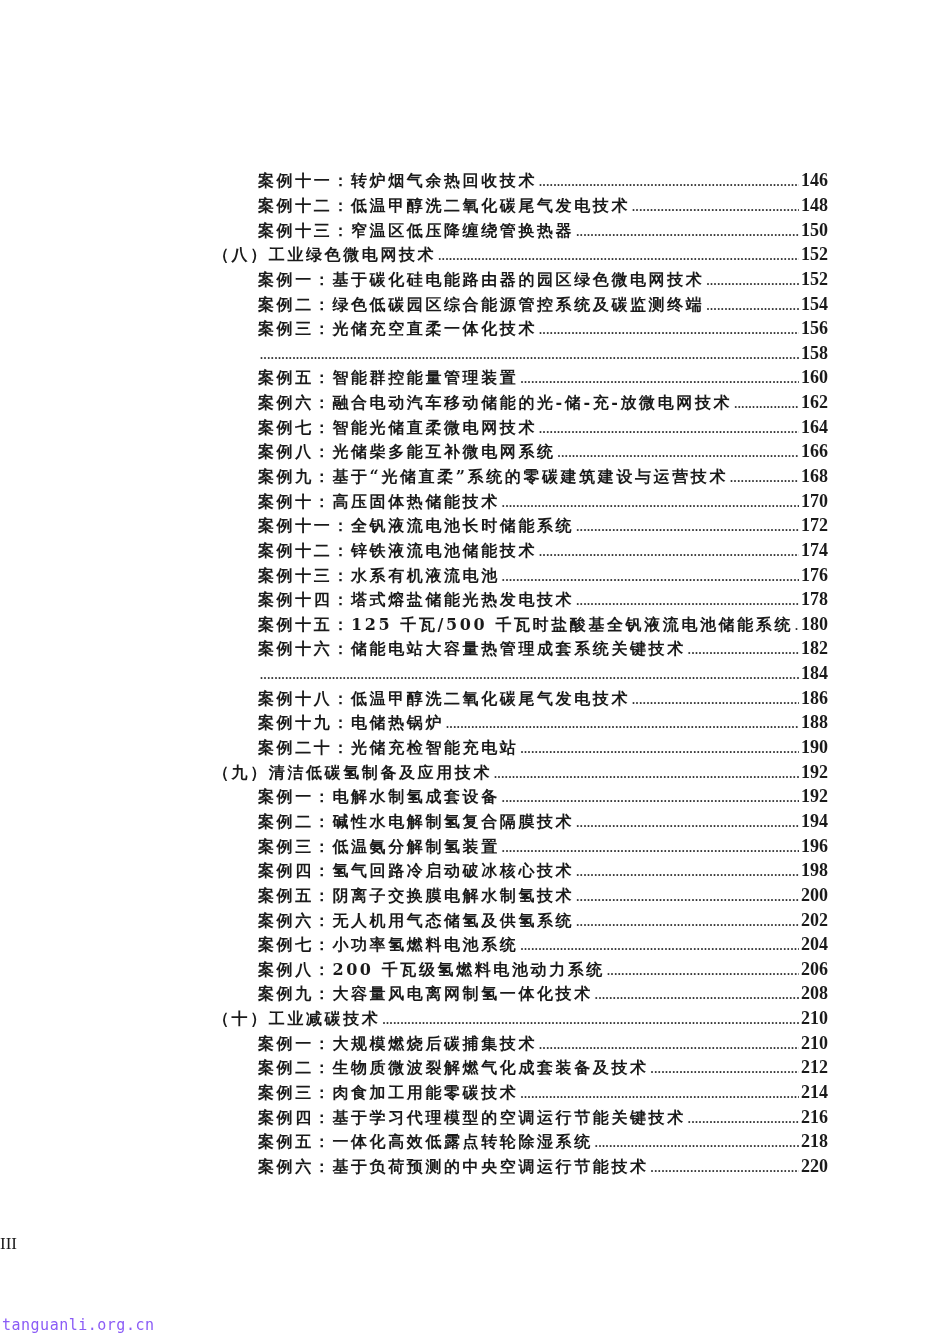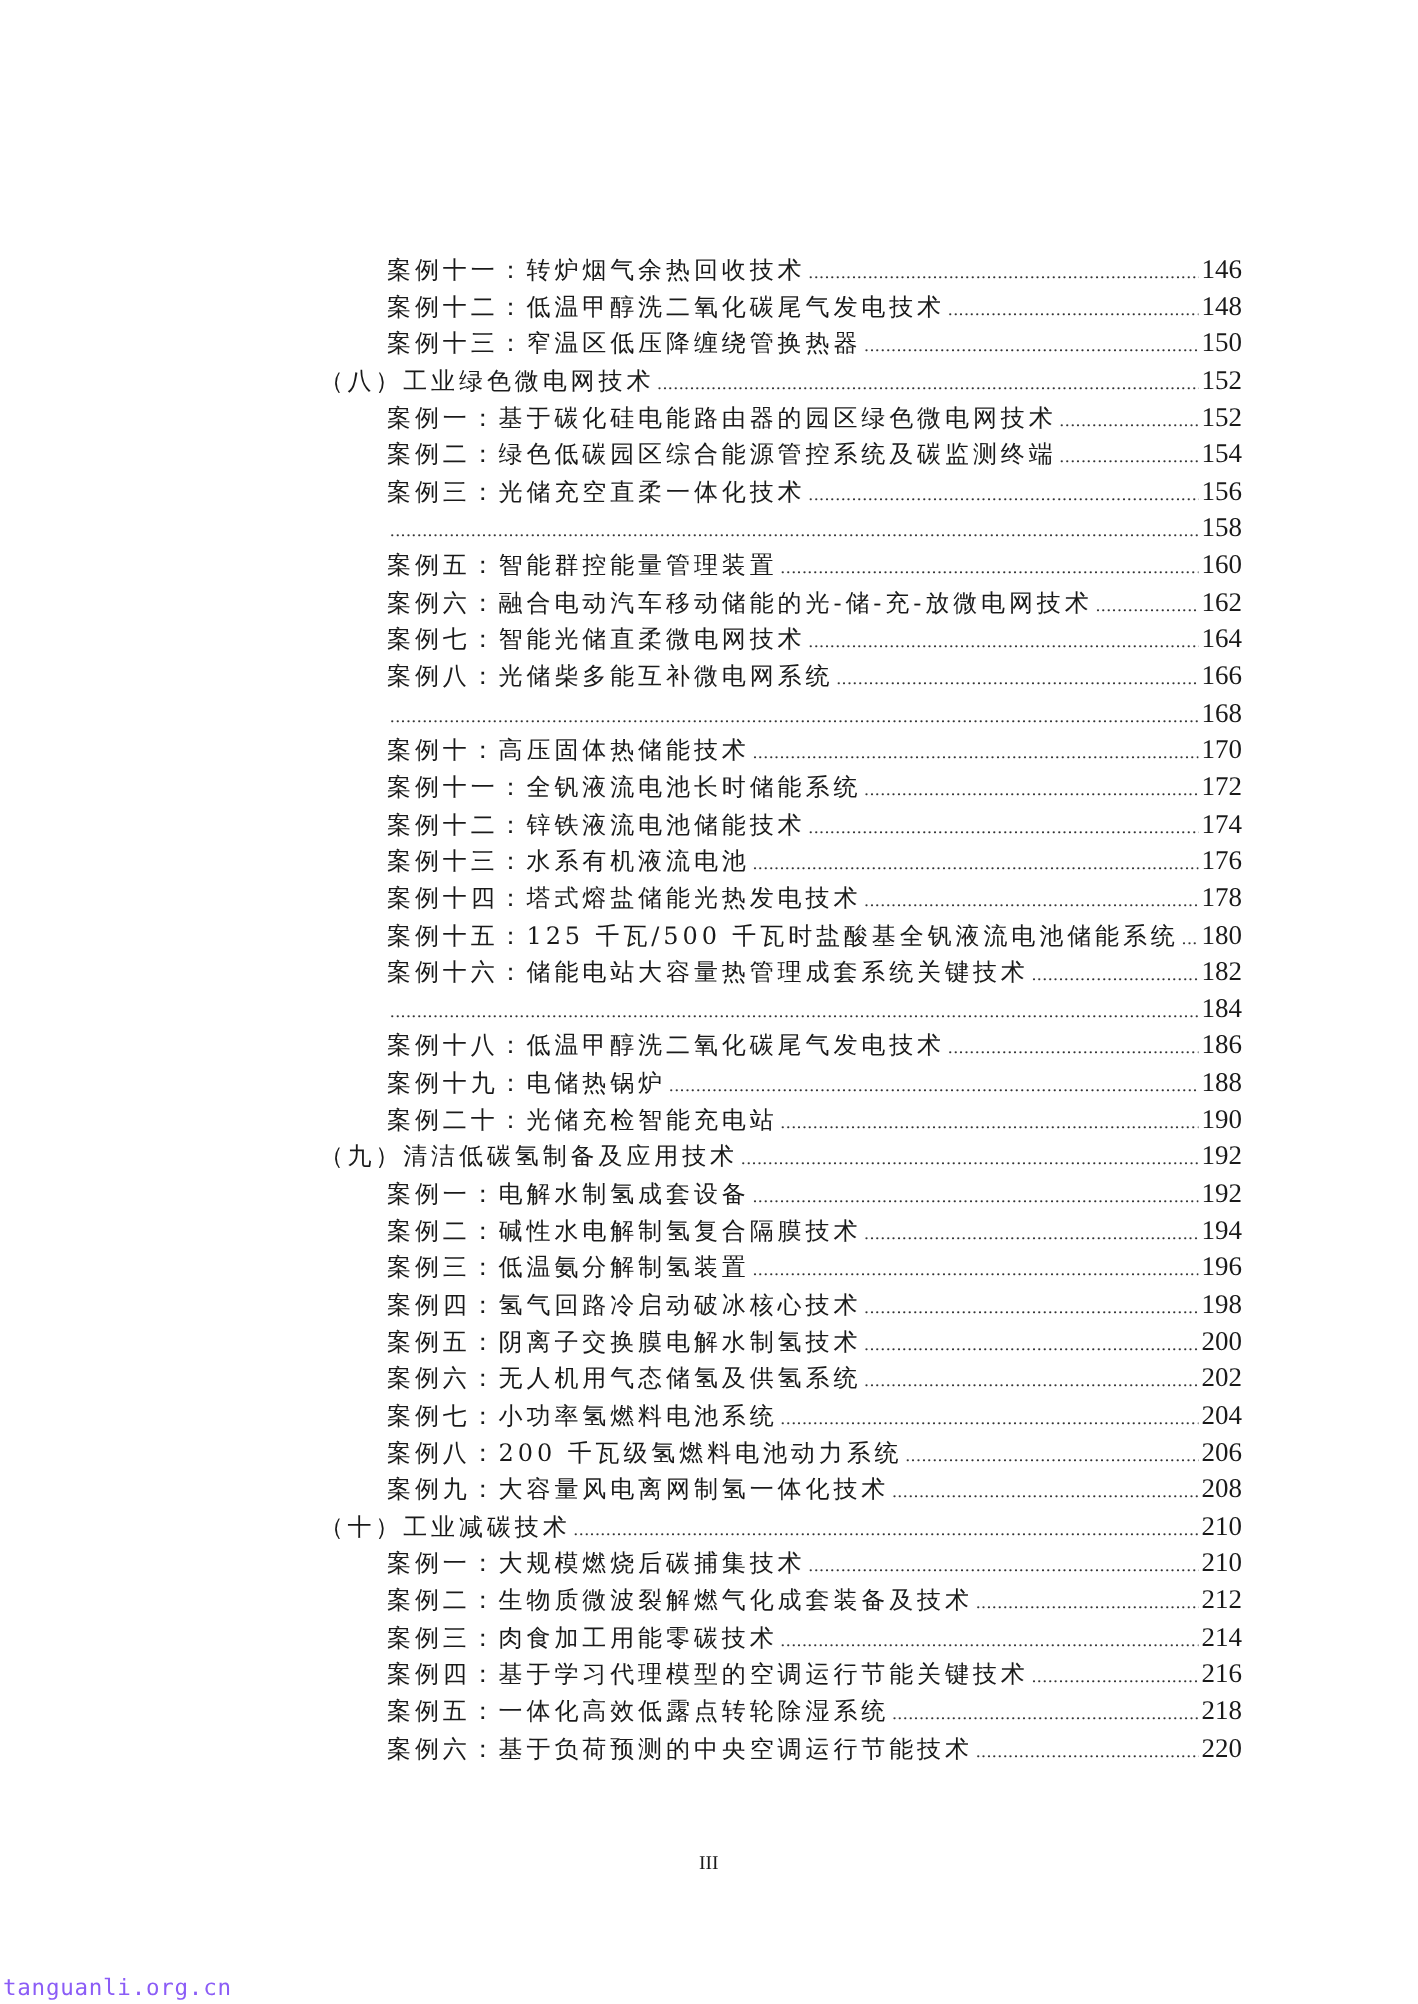--- a/index.html
+++ b/index.html
@@ -15,23 +15,24 @@
     .toc {
       position: absolute;
       left: 0;
       top: 168px;
       width: 945px;
     }
     .toc-row {
       position: relative;
       height: 24.65px;
       display: flex;
-      align-items: flex-start;
+      align-items: center;
       box-sizing: border-box;
       padding-right: 0;
+      font-weight: bold;
     }
     .toc-row.section { padding-left: 213px; }
     .toc-row.case { padding-left: 258px; }
     .toc-row .inner {
       display: flex;
       align-items: baseline;
       width: calc(828px - var(--indent));
       height: 22px;
     }
     .toc-row.section .inner { --indent: 213px; }
@@ -64,23 +65,23 @@
       font-size: 18px;
       line-height: 22px;
       text-align: right;
       letter-spacing: 0;
     }
     .page-number {
       position: absolute;
       left: 0;
       width: 945px;
       top: 1234px;
-      text-align: center;
+      text-align: left;
       font-family: "Liberation Serif", serif;
-      font-size: 13px;
+      font-size: 17px;
       color: #1a1a1a;
     }
     .watermark {
       position: absolute;
       left: 2px;
       top: 1316px;
       font-family: "DejaVu Sans Mono", monospace;
       font-size: 15px;
       color: #8b5cf6;
       letter-spacing: 0.5px;
@@ -168,20 +169,21 @@
     </div>
     <div class="toc-row case">
       <div class="inner">
         <span class="title">案例八：光储柴多能互补微电网系统</span>
         <span class="leader"></span>
         <span class="page">166</span>
       </div>
     </div>
     <div class="toc-row case">
       <div class="inner">
+        <span class="title">案例九：基于“光储直柔”系统的零碳建筑建设与运营技术</span>
         <span class="leader"></span>
         <span class="page">168</span>
       </div>
     </div>
     <div class="toc-row case">
       <div class="inner">
         <span class="title">案例十：高压固体热储能技术</span>
         <span class="leader"></span>
         <span class="page">170</span>
       </div>

